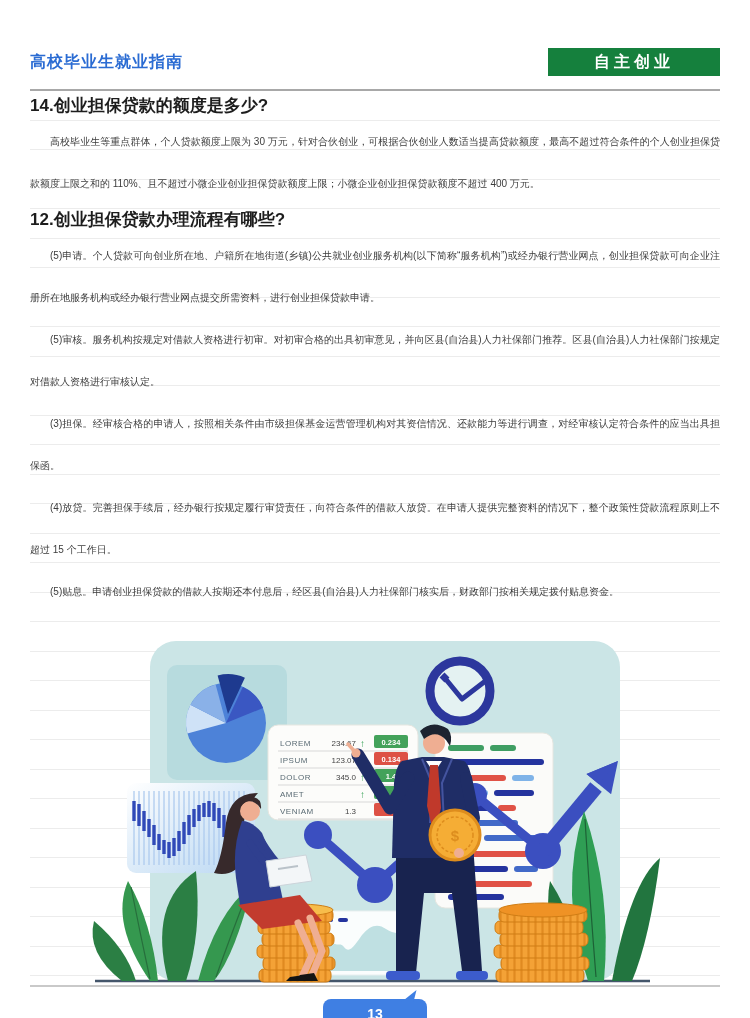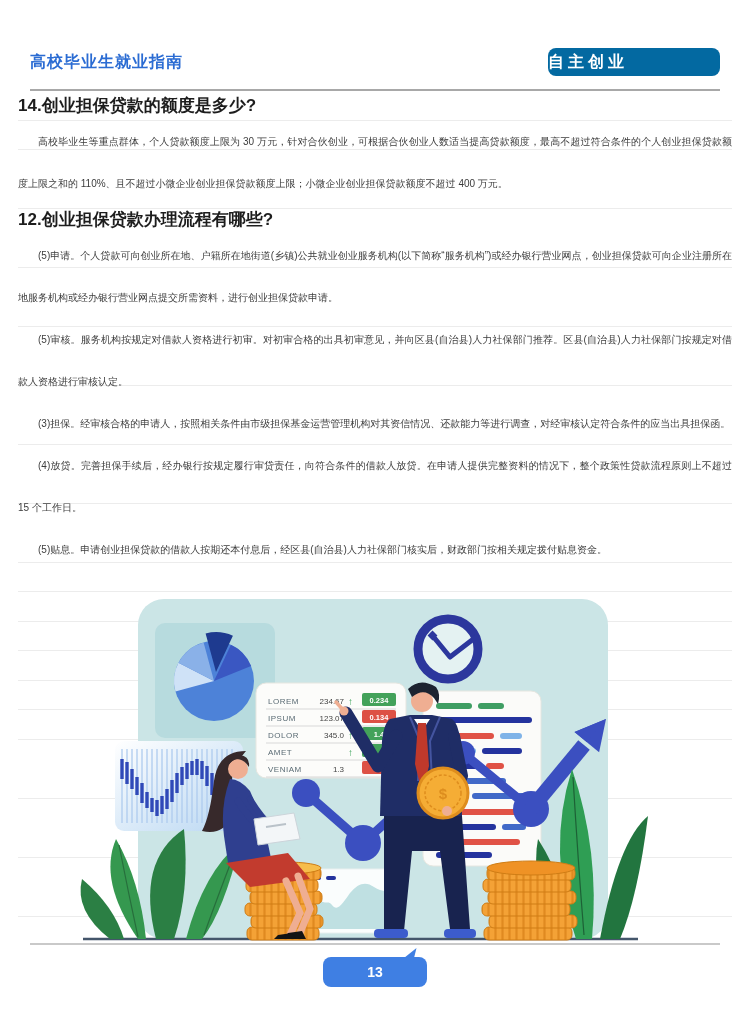--- a/index.html
+++ b/index.html
@@ -3,25 +3,25 @@
 <meta charset="utf-8">
 <style>
   html,body{margin:0;padding:0;}
   body{
     width:750px;height:1018px;overflow:hidden;background:#ffffff;
     font-family:"Liberation Sans","DejaVu Sans",sans-serif;
     position:relative;
   }
   .page-header{display:flex;justify-content:space-between;align-items:center;padding:48px 30px 0;}
   .header-title{font-weight:bold;font-size:16px;line-height:1;color:#2b6cd3;letter-spacing:1px;}
-  .header-badge{background:#0369a1;color:#fff;font-weight:bold;font-size:16px;line-height:28px;
-    width:172px;height:28px;border-radius:8px;letter-spacing:4px;}
+  .header-badge{background:#15803d;color:#fff;font-weight:bold;font-size:16px;line-height:28px;
+    width:172px;height:28px;text-align:center;border-radius:0;letter-spacing:4px;}
   .header-rule{margin:13px 30px 0;border-bottom:2px solid #a8a8a8;}
   .content{
-    margin:0 18px;
+    margin:0 30px;
     background:repeating-linear-gradient(to bottom,transparent 0,transparent 28.5px,#ececec 28.5px,#ececec 29.5px);
   }
   h2.qhead{font-weight:bold;font-size:17px;line-height:30px;color:#1d1d1d;margin:0;}
   p.body{font-size:10px;line-height:42px;color:#3c3c3c;text-align:justify;text-indent:2em;margin:0;}
   .illustration{position:relative;height:362px;margin-top:10px;}
   .illustration svg{display:block;width:690px;height:362px;}
   .footer-rule{margin:0 30px;border-bottom:2px solid #c9c9c9;}
   .page-footer{display:flex;justify-content:center;padding-top:12px;}
   .page-badge{position:relative;background:#3f7fe3;color:#fff;font-weight:bold;font-size:14px;line-height:30px;
     width:104px;height:30px;text-align:center;border-radius:8px;}

